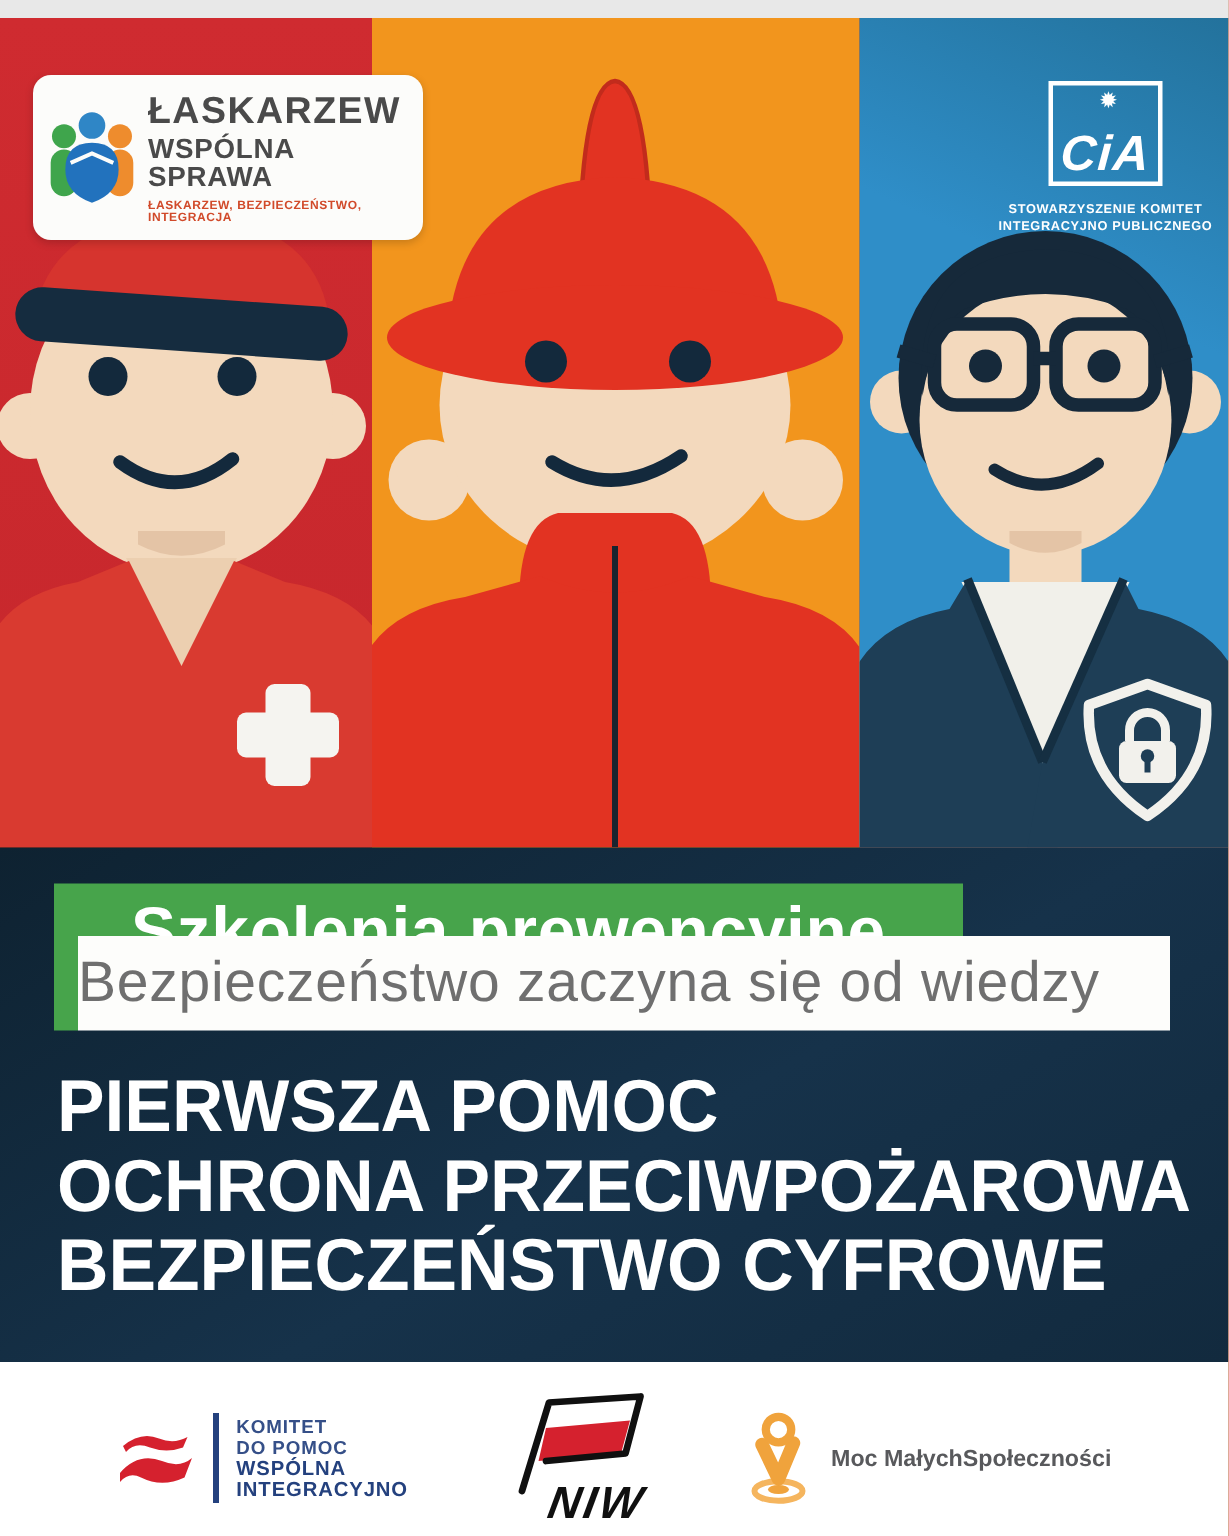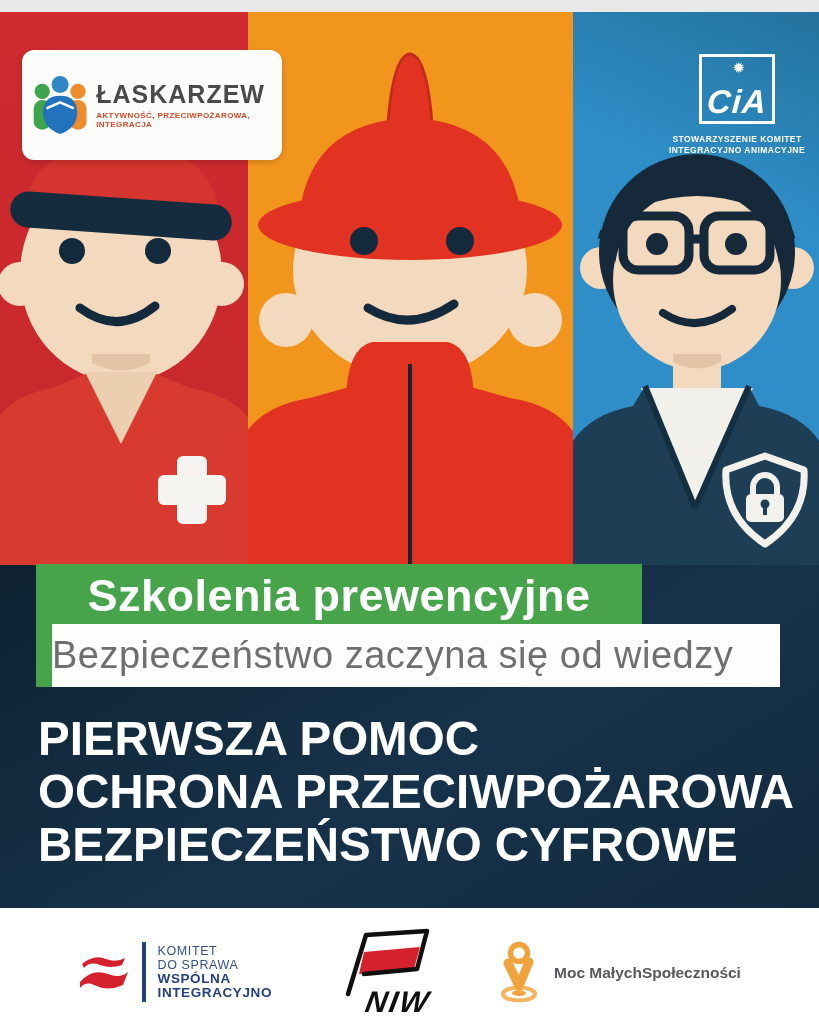--- a/index.html
+++ b/index.html
@@ -30,40 +30,40 @@
     width:70px;height:64px;border:3px solid #fff;position:relative;
     display:flex;align-items:flex-end;justify-content:center;
   }
   .cia-sun{position:absolute;top:3px;left:50%;transform:translateX(-35%);font-size:15px;line-height:1;}
   .cia-acronym{font-size:33px;font-weight:bold;font-style:italic;letter-spacing:1px;line-height:.95;padding-bottom:4px;transform:skewX(-4deg);}
   .cia-caption{margin-top:10px;text-align:center;font-size:8.5px;font-weight:bold;letter-spacing:.45px;line-height:11px;}
   
   .navy-section{position:absolute;left:0;top:553px;width:819px;height:343px;
     background:linear-gradient(150deg,#0e2231 0%,#16324a 55%,#122a3e 100%);}
   .green-banner{
-    position:absolute;left:36px;top:552px;width:606px;height:63px;z-index:4;
+    position:absolute;left:36px;top:577px;width:606px;height:63px;z-index:4;
     background:#47a44b;display:flex;align-items:center;justify-content:center;
   }
   .green-banner span{color:#fff;font-size:45px;font-weight:bold;letter-spacing:.5px;}
   .white-banner{
     position:absolute;left:36px;top:612px;width:744px;height:63px;z-index:4;display:flex;
   }
   .white-banner .edge{width:16px;background:#47a44b;}
   .white-banner .wb-body{flex:1;background:#fdfdfb;display:flex;align-items:center;justify-content:flex-start;}
   .white-banner .wb-body span{color:#6f6f6f;font-size:38px;letter-spacing:.5px;}
   .headline{position:absolute;left:38px;top:700px;z-index:4;color:#fff;
     font-weight:bold;font-size:49px;line-height:53px;letter-spacing:0;}
   .headline div{transform:scaleX(.97);transform-origin:left;white-space:nowrap;}
   
   .footer{position:absolute;left:0;top:896px;width:819px;height:128px;background:#ffffff;
     display:flex;align-items:center;justify-content:center;gap:62px;}
   .komitet{display:flex;align-items:center;gap:12px;}
   .komitet .divider{width:3.5px;height:60px;background:#24417e;}
   .komitet .k-txt{display:flex;flex-direction:column;color:#24417e;font-size:12.5px;line-height:14px;letter-spacing:.6px;}
-  .k-light{font-weight:normal;opacity:.92;}
+  .k-light{font-weight:bold;opacity:.92;}
   .k-bold{font-weight:bold;font-size:13.5px;}
   .niw{display:flex;align-items:center;}
   .moc{display:flex;align-items:center;gap:12px;}
   .moc .m-txt{display:flex;flex-direction:row;color:#58595c;font-size:15.5px;line-height:19px;font-weight:bold;}
 </style>
 </head>
 <body>
 
 <div class="poster">
 
@@ -146,32 +146,33 @@
       <circle cx="12" cy="19" r="9" fill="#3fa54c"></circle>
       <rect x="2" y="29" width="20" height="35" rx="10" fill="#3fa54c"></rect>
       <circle cx="54" cy="19" r="9" fill="#ee8c2d"></circle>
       <rect x="44" y="29" width="20" height="35" rx="10" fill="#ee8c2d"></rect>
       <circle cx="33" cy="11" r="10" fill="#2f86c6"></circle>
       <path d="M33 24 Q53 24 53 44 Q53 62 33 69 Q13 62 13 44 Q13 24 33 24 Z" fill="#2272bd"></path>
       <path d="M17 39 L33 32 L49 39" stroke="#fcfcfa" stroke-width="3" fill="none"></path>
     </svg>
     <div class="txt">
       <span class="lk-title">ŁASKARZEW</span>
-      <span class="lk-tag">AKTYWNOŚĆ, PRZECIWPOŻAROWA, INTEGRACJA</span>
+      <span class="lk-sub">WSPÓLNA SPRAWA</span>
+      <span class="lk-tag">ŁASKARZEW, BEZPIECZEŃSTWO, INTEGRACJA</span>
     </div>
   </div>
 
   <div class="cia-block">
     <div class="cia-square">
       <span class="cia-sun">✹</span>
       <span class="cia-acronym">CiA</span>
     </div>
     <div class="cia-caption">
       <div>STOWARZYSZENIE KOMITET</div>
-      <div>INTEGRACYJNO ANIMACYJNE</div>
+      <div>INTEGRACYJNO PUBLICZNEGO</div>
     </div>
   </div>
 
   <div class="navy-section"></div>
 
   <div class="green-banner">
     <span>Szkolenia prewencyjne</span>
   </div>
 
   <div class="white-banner">
@@ -190,21 +191,21 @@
   <div class="footer">
 
     <div class="komitet">
       <svg width="52" height="42" viewBox="0 0 52 42">
         <path d="M4 13 Q16 3 28 8 Q38 12 47 7 L44 14 Q33 18 22 14 Q12 10 6 17 Z" fill="#d5212e"></path>
         <path d="M2 31 Q14 17 30 23 Q42 28 50 21 L45 34 Q30 41 16 34 Q8 30 2 37 Z" fill="#d5212e"></path>
       </svg>
       <div class="divider"></div>
       <div class="k-txt">
         <span class="k-light">KOMITET</span>
-        <span class="k-light">DO SPRAWA</span>
+        <span class="k-light">DO POMOC</span>
         <span class="k-bold">WSPÓLNA</span>
         <span class="k-bold">INTEGRACYJNO</span>
       </div>
     </div>
 
     <div class="niw">
       <svg width="100" height="92" viewBox="0 0 100 92">
         <polygon points="30,26 86,21 80,43 25,48" fill="#d5212e"></polygon>
         <path d="M14 68 L32 9 L93 5 L83 43 L30 48" fill="none" stroke="#101010" stroke-width="4.5" stroke-linejoin="round" stroke-linecap="round"></path>
         <g transform="translate(30,86) skewX(-10)">

